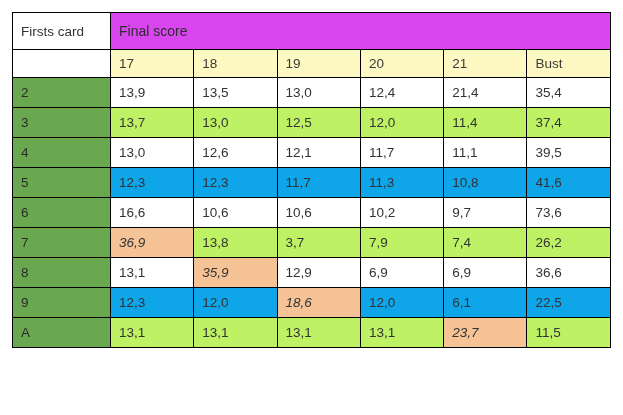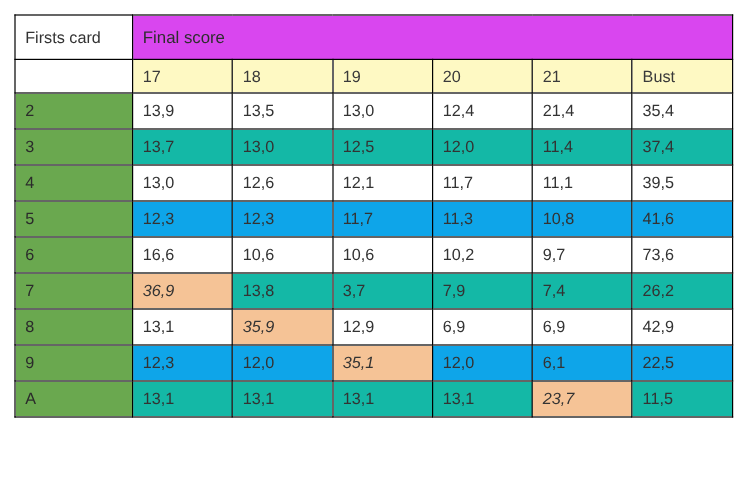--- a/index.html
+++ b/index.html
@@ -68,21 +68,21 @@
   }
 
   
   td.row-label {
     background: #6aa84f;
     color: #2b2b2b;
   }
 
   
   td.fill-white  { background: #ffffff; border-radius: 15px; }
-  td.fill-cream  { background: #14b8a6; }
+  td.fill-cream  { background: #bef264; }
   td.fill-green  { background: #0ea5e9; }
   td.fill-orange { background: #f5c396; font-style: italic; }
 </style>
 </head>
 <body>
 
 <div id="sheet">
   <table class="blackjack">
     <colgroup>
       <col class="c-first">
@@ -163,27 +163,27 @@
           <td class="fill-cream">7,4</td>
           <td class="fill-cream">26,2</td>
         </tr>
         <tr>
           <td class="row-label">8</td>
           <td class="fill-white">13,1</td>
           <td class="fill-orange">35,9</td>
           <td class="fill-white">12,9</td>
           <td class="fill-white">6,9</td>
           <td class="fill-white">6,9</td>
-          <td class="fill-white">42,9</td>
+          <td class="fill-white">36,6</td>
         </tr>
         <tr>
           <td class="row-label">9</td>
           <td class="fill-green">12,3</td>
           <td class="fill-green">12,0</td>
-          <td class="fill-orange">35,1</td>
+          <td class="fill-orange">18,6</td>
           <td class="fill-green">12,0</td>
           <td class="fill-green">6,1</td>
           <td class="fill-green">22,5</td>
         </tr>
         <tr>
           <td class="row-label">A</td>
           <td class="fill-cream">13,1</td>
           <td class="fill-cream">13,1</td>
           <td class="fill-cream">13,1</td>
           <td class="fill-cream">13,1</td>

